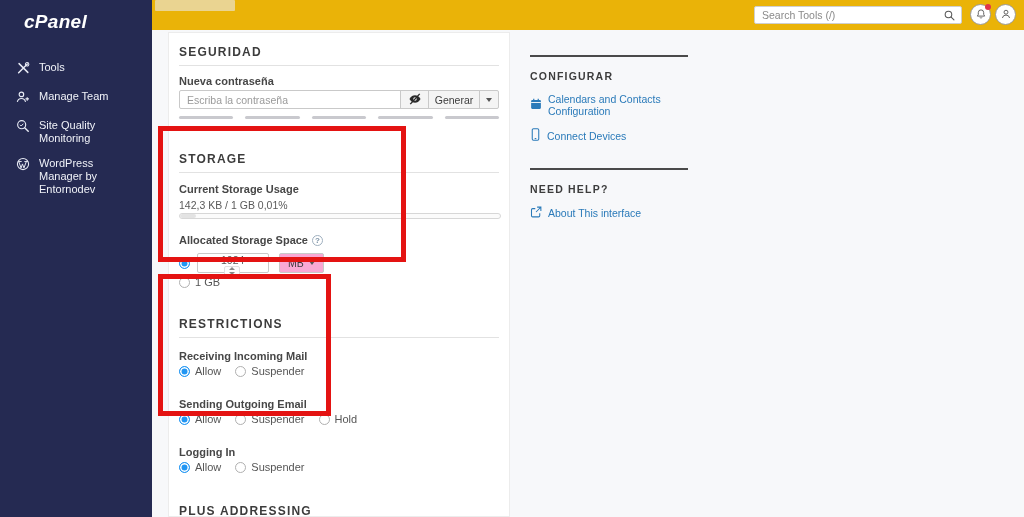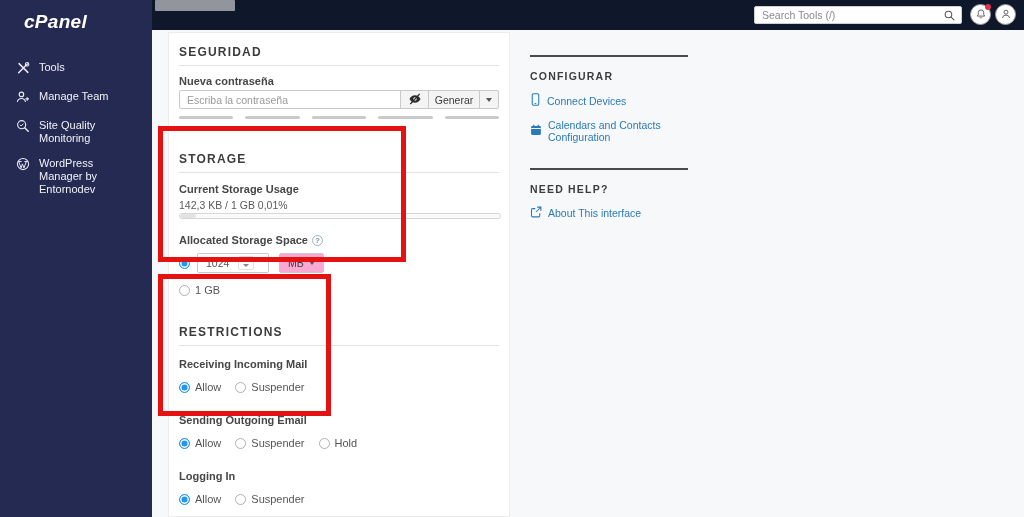--- a/index.html
+++ b/index.html
@@ -7,21 +7,21 @@
   body { font-family:"Liberation Sans", sans-serif; font-size:11px; color:#555; background:#f7f8fa; position:relative; }
 
   
   .sidebar { position:absolute; left:0; top:0; width:152px; height:517px; background:#252a52; color:#fff; z-index:3; }
   .logo { font-size:19px; font-weight:700; font-style:italic; letter-spacing:.3px; padding:11px 0 0 24px; color:#fff; }
   .nav { margin-top:22px; }
   .nav-item { display:flex; align-items:flex-start; gap:9px; padding:6px 20px 6px 16px; cursor:pointer; font-size:11px; line-height:13px; color:#f0f2f8; }
   .nav-item svg { flex:0 0 auto; margin-top:0; }
 
   
-  .topbar { position:absolute; left:152px; top:0; width:872px; height:30px; background:#0f172a; z-index:2; }
+  .topbar { position:absolute; left:152px; top:0; width:872px; height:30px; background:#eab308; z-index:2; }
   .artifact { position:absolute; left:3px; top:0; width:80px; height:11px; background:#e9eaec; opacity:.6; border-radius:1px; }
   .search-wrap { position:absolute; right:62px; top:6px; width:208px; height:18px; border:1px solid #cfcfcf; border-radius:2px; background:#fff; display:flex; align-items:center; }
   .search-wrap input { border:0; outline:0; flex:1; font-size:10.5px; padding:0 4px 0 7px; color:#555; font-family:"Liberation Sans", sans-serif; background:transparent; }
   .search-wrap input::placeholder { color:#8a8a8a; }
   .search-wrap .mag { margin-right:6px; display:flex; }
   .circle-btn { position:absolute; top:4px; width:21px; height:21px; border:1px solid #9a9a9a; border-radius:50%; background:#fff; display:flex; align-items:center; justify-content:center; cursor:pointer; }
   .btn-bell { right:33px; }
   .btn-user { right:8px; }
   .bell-dot { position:absolute; top:-1px; right:-1px; width:6px; height:6px; border-radius:50%; background:#e0354b; }
 
@@ -45,33 +45,33 @@
   .meter span { flex:1; height:3px; background:#c9c9ce; border-radius:2px; }
 
   
   .mt-sec { margin-top:33px; }
   .usage-lbl { margin-top:10px; }
   .usage-val { margin-top:4px; font-size:10.5px; color:#5a5a5a; }
   .progress { margin-top:2px; width:322px; height:6px; border:1px solid #d7d7d7; border-radius:3px; background:#fbfbfb; overflow:hidden; }
   .progress > div { height:100%; background:#e3e3e3; border-radius:3px; }
   .alloc-lbl { margin-top:15px; }
   .alloc-row { display:flex; align-items:center; margin-top:7px; gap:7px; }
-  .num-wrap { display:flex; align-items:center; border:1px solid #c9c9c9; border-radius:2px; height:20px; width:72px; background:#fff; }
+  .num-wrap { display:flex; align-items:center; border:1px solid #c9c9c9; border-radius:2px; height:20px; width:72px; background:#fff;flex-direction:column; }
   .num-wrap input { border:0; outline:0; width:40px; padding:0 0 0 8px; font-size:10.5px; color:#555; font-family:"Liberation Sans", sans-serif; }
   .spinner { width:16px; height:14px; border:1px solid #e0e0e0; border-radius:2px; margin-right:2px; display:flex; flex-direction:column; align-items:center; justify-content:center; gap:2px; cursor:pointer; background:#fdfdfd; }
   .spin-up { width:0; height:0; border-left:3px solid transparent; border-right:3px solid transparent; border-bottom:3.5px solid #888; }
   .spin-dn { width:0; height:0; border-left:3px solid transparent; border-right:3px solid transparent; border-top:3.5px solid #888; }
   .unit-btn { height:20px; background:#f9a8d4; border:1px solid #c9c9c9; border-radius:2px; margin-left:3px; padding:0 8px; display:flex; align-items:center; gap:5px; font-size:10.5px; color:#3c3c3c; cursor:pointer; }
   .gb-row { margin-top:8px; }
 
   
   .radio { width:11px; height:11px; border-radius:50%; border:1px solid #b0b0b0; background:#fff; display:inline-block; flex:0 0 auto; cursor:pointer; }
   .radio.checked { border:1px solid #2196f3; background:#2196f3; box-shadow:inset 0 0 0 1.5px #fff; }
   .opt { display:inline-flex; align-items:center; gap:5px; margin-right:14px; font-size:11px; color:#555; }
-  .opt-row { margin-top:11px; display:flex; align-items:center;text-align:center; }
+  .opt-row { margin-top:3px; display:flex; align-items:center;text-align:center; }
 
   .grp { margin-top:12px; }
   .grp + .grp { margin-top:21px; }
 
   
   .qicon { width:11px; height:11px; border:1px solid #9fb0bf; border-radius:50%; color:#7b91a5; font-size:8px; line-height:9px; text-align:center; font-weight:700; display:inline-block; }
 
   
   .hl { position:absolute; border:5px solid #e41312; z-index:5; pointer-events:none; }
   .hl-storage { left:158px; top:126px; width:248px; height:136px; }
@@ -277,37 +277,37 @@
 </div>
 
 <div class="hl hl-storage"></div>
 <div class="hl hl-restrictions"></div>
 
 <div class="rightcol">
   <div class="rule"></div>
   <div class="right-head">CONFIGURAR</div>
   <a class="rlink">
     <span>
-      <svg width="11" height="13" viewBox="0 0 12 16">
-          <rect x="2" y="1" width="8" height="14" rx="1.5" fill="none" stroke="#2a7ab9" stroke-width="1.3"></rect>
-          <path d="M5 13h2" stroke="#2a7ab9" stroke-width="1.3"></path>
-        </svg>
-    </span>
-    <span>Connect Devices</span>
-  </a>
-  <a class="rlink">
-    <span>
       <svg width="12" height="12" viewBox="0 0 16 16">
           <rect x="1.5" y="2.5" width="13" height="12" rx="1.5" fill="#2a7ab9"></rect>
           <path d="M1.5 6h13" stroke="#fff" stroke-width="1.2"></path>
           <path d="M5 1v3 M11 1v3" stroke="#2a7ab9" stroke-width="1.6"></path>
         </svg>
     </span>
     <span>Calendars and Contacts Configuration</span>
   </a>
+  <a class="rlink">
+    <span>
+      <svg width="11" height="13" viewBox="0 0 12 16">
+          <rect x="2" y="1" width="8" height="14" rx="1.5" fill="none" stroke="#2a7ab9" stroke-width="1.3"></rect>
+          <path d="M5 13h2" stroke="#2a7ab9" stroke-width="1.3"></path>
+        </svg>
+    </span>
+    <span>Connect Devices</span>
+  </a>
 
   <div class="rule rule2"></div>
   <div class="right-head">NEED HELP?</div>
   <a class="rlink">
     <span>
       <svg width="12" height="12" viewBox="0 0 16 16">
           <path d="M13 9.5V13a1.5 1.5 0 0 1-1.5 1.5h-8A1.5 1.5 0 0 1 2 13V5a1.5 1.5 0 0 1 1.5-1.5H7" fill="none" stroke="#2a7ab9" stroke-width="1.4"></path>
           <path d="M9.5 1.5H14.5V6.5 M14 2 8 8" fill="none" stroke="#2a7ab9" stroke-width="1.4"></path>
         </svg>
     </span>

